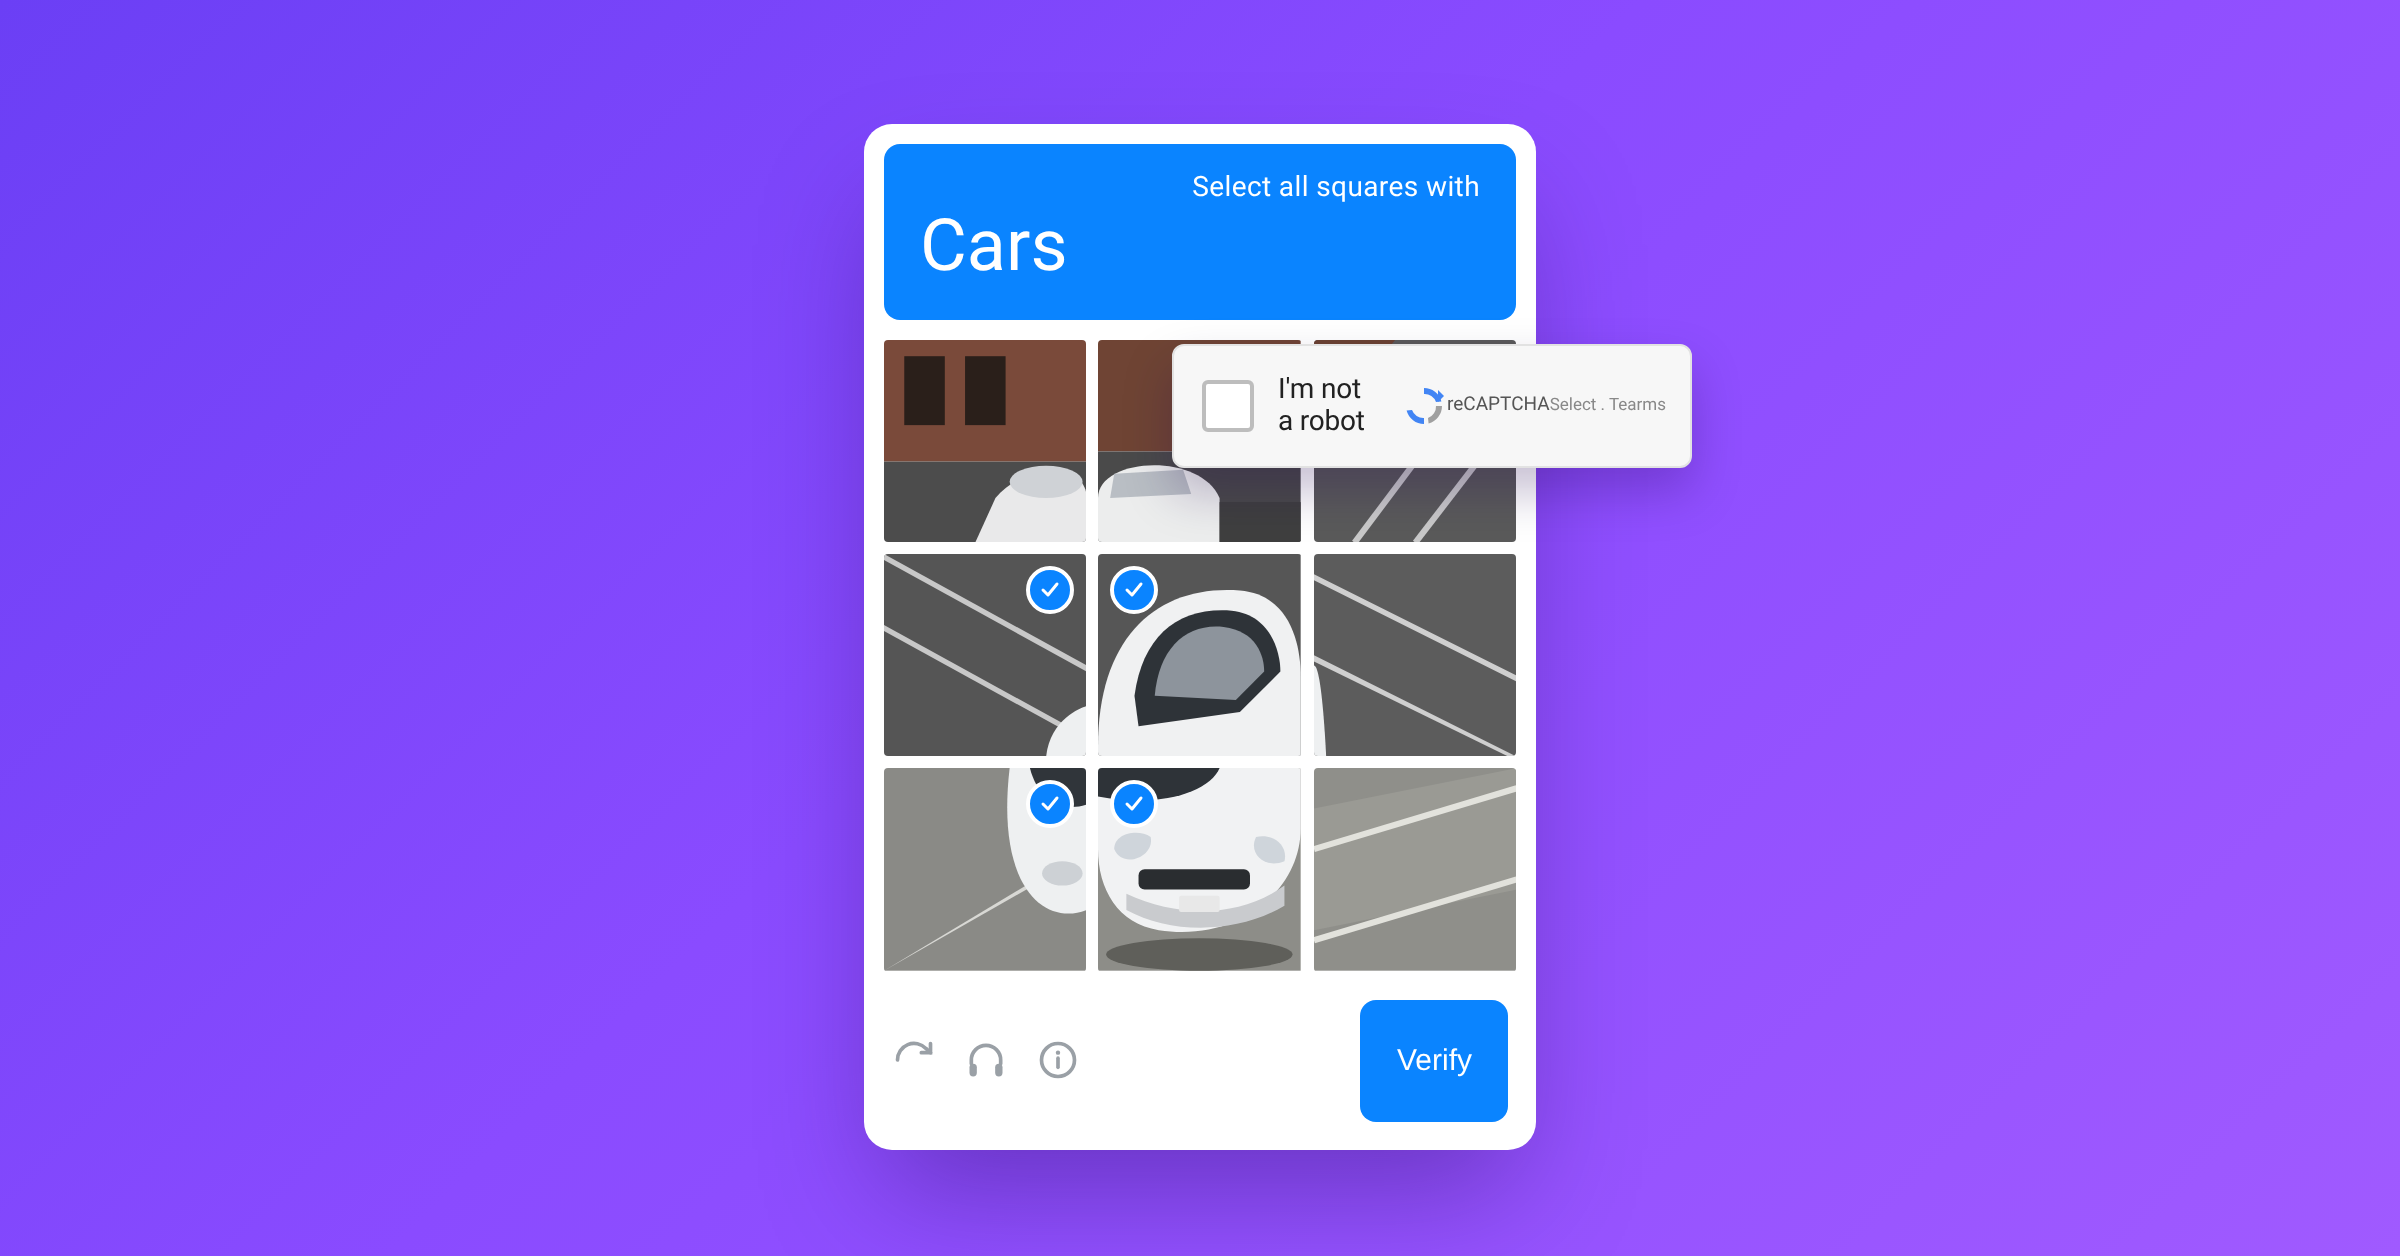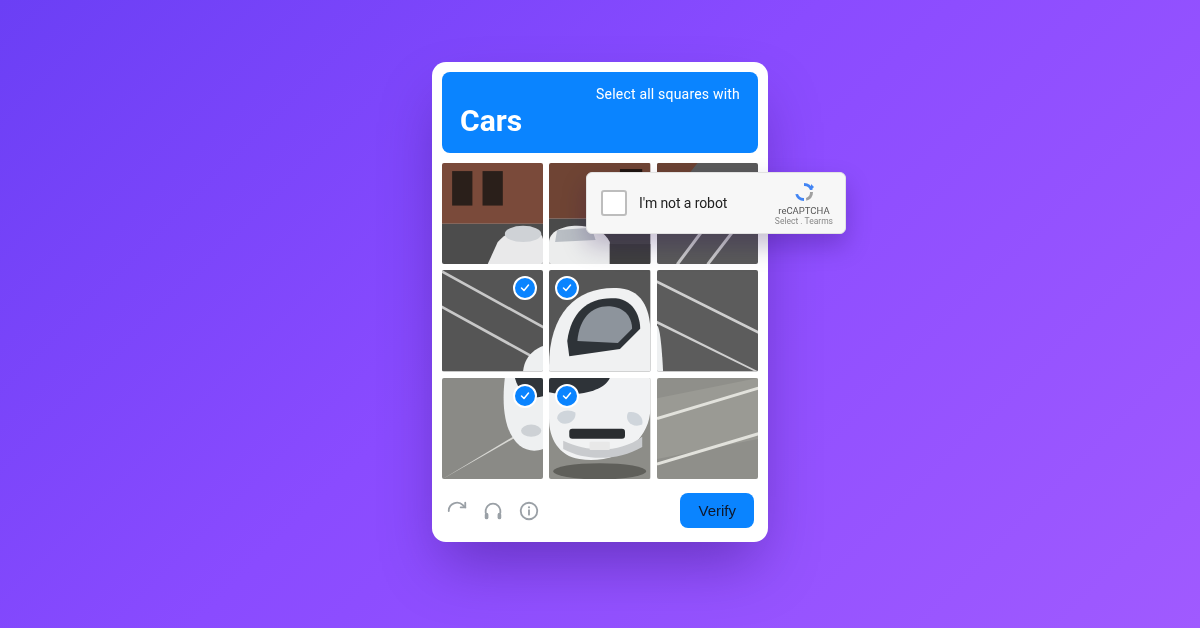--- a/index.html
+++ b/index.html
@@ -20,21 +20,21 @@
     padding:10px 10px 12px 10px;
     box-sizing:border-box;
   }
   .header{
     background:#0a84ff;
     color:#fff;
     border-radius:8px;
     padding:14px 18px 16px 18px;
   }
   .header .sub{font-size:14px;font-weight:400;letter-spacing:.2px;text-align:right;}
-  .header .main{font-size:30px;font-weight:700;line-height:1.1;margin-top:2px;}
+  .header .main{font-size:36px;font-weight:400;line-height:1.1;margin-top:2px;}
   .grid{
     margin-top:10px;
     display:grid;
     grid-template-columns:repeat(3,1fr);
     grid-template-rows:repeat(3,1fr);
     gap:6px;
     width:316px;height:316px;
   }
   .tile{
     position:relative;
@@ -67,24 +67,24 @@
   }
   .icons{display:flex;gap:14px;align-items:center;}
   .icon-btn{
     width:22px;height:22px;
     color:#9aa0a6;
     cursor:pointer;
     display:flex;align-items:center;justify-content:center;
   }
   .icon-btn svg{width:22px;height:22px;}
   .verify-btn{
-    background:#0a84ff;color:#0f172a;
+    background:#0a84ff;color:#ffffff;
     border:none;border-radius:8px;
     font-size:15px;font-weight:500;
-    padding:9px 18px;
+    padding:22px 18px;
     cursor:pointer;
   }
   
   .robot-card{
     position:absolute;
     left:586px;top:172px;
     width:260px;height:62px;
     background:#f7f7f7;
     border:1px solid #e2e2e2;
     border-radius:6px;
@@ -99,21 +99,21 @@
     border:2px solid #bdbdbd;
     border-radius:3px;
     background:#fff;
     cursor:pointer;
     flex:0 0 auto;
   }
   .robot-label{
     font-size:14px;color:#222;flex:1 1 auto;letter-spacing:-.1px;
   }
   .robot-brand{
-    display:flex;flex-direction:column;align-items:center;
+    display:flex;align-items:center;
     font-size:9px;color:#777;line-height:1.2;
     flex:0 0 auto;
   }
   .robot-brand .logo{width:24px;height:24px;margin-bottom:1px;}
   .robot-brand .name{font-size:9.5px;color:#555;}
   .robot-brand .legal{font-size:8.5px;color:#888;}
 </style>
 </head>
 <body>
 

